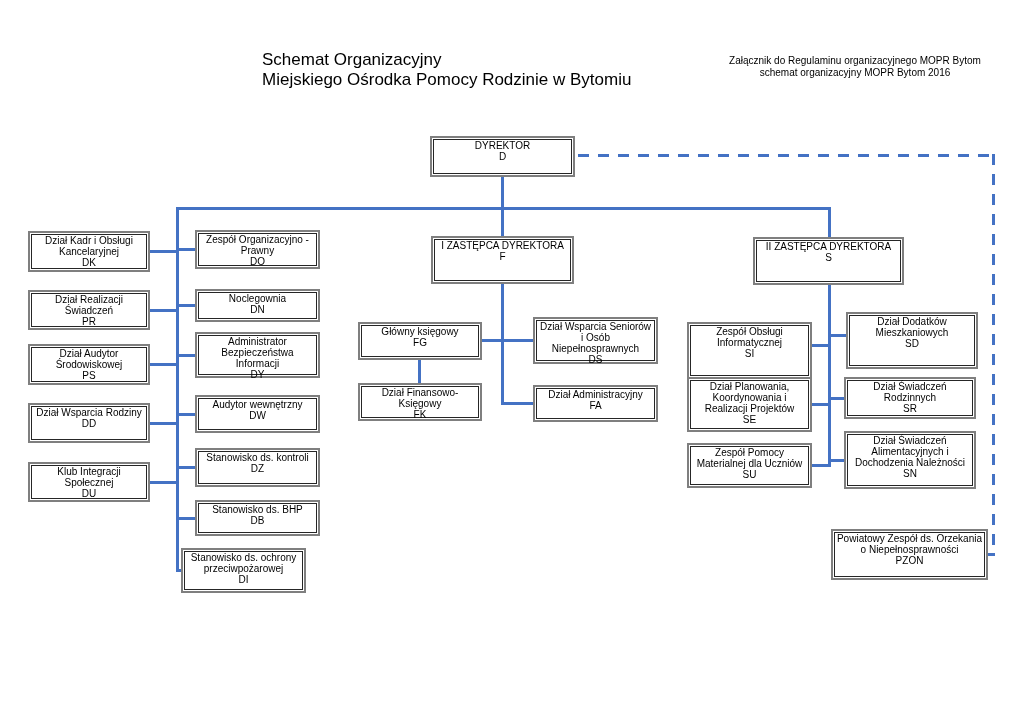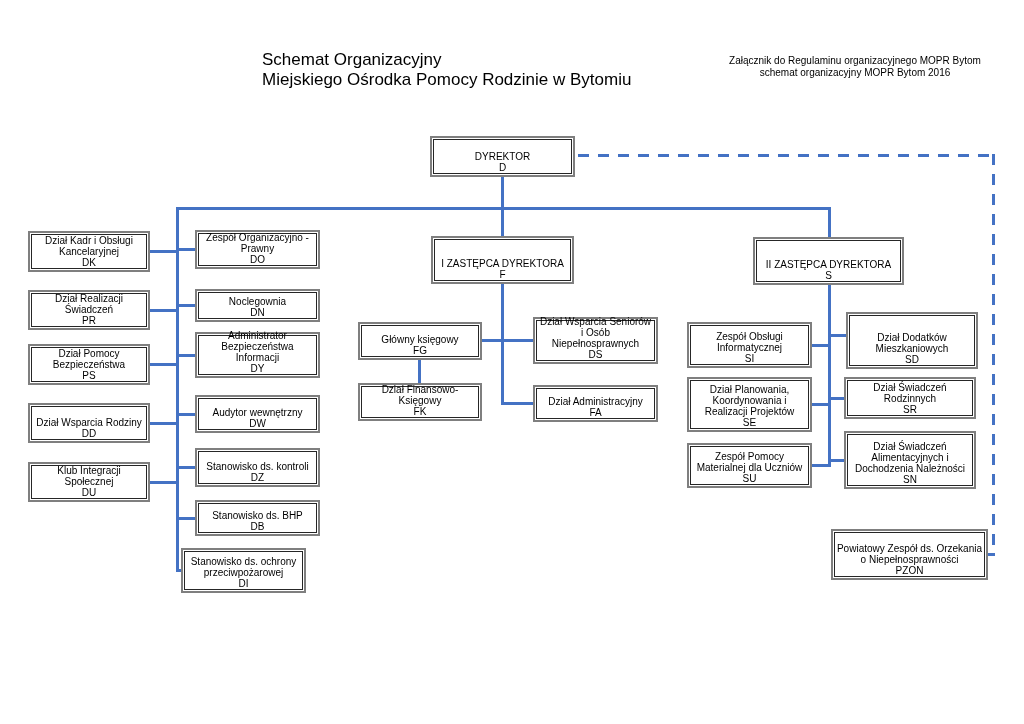--- a/index.html
+++ b/index.html
@@ -36,21 +36,21 @@
   .node {
     position: absolute;
     background: #ffffff;
     border: 2px solid var(--border-outer);
   }
   .node-inner {
     position: absolute;
     inset: 1px;
     border: 1px solid var(--border-inner);
     display: flex;
-    align-items: flex-end;
+    align-items: flex-start;
     justify-content: center;
   }
   .node-text {
     width: 100%;
     text-align: center;
     font-size: 10px;
     line-height: 11px;
     color: #000;
     padding: 0 1px;
   }
@@ -155,21 +155,21 @@
     <div class="node-inner">
         <div class="node-text">
       <span class="nm">Dział Realizacji Świadczeń</span>
       <span class="cd">PR</span>
     </div>
       </div>
   </div>
   <div class="node" style="left:28px;top:344px;width:122px;height:41px">
     <div class="node-inner">
         <div class="node-text">
-      <span class="nm">Dział Pomocy Bezpieczeństwa</span>
+      <span class="nm">Dział Audytor Środowiskowej</span>
       <span class="cd">PS</span>
     </div>
       </div>
   </div>
   <div class="node" style="left:28px;top:403px;width:122px;height:40px">
     <div class="node-inner">
         <div class="node-text">
       <span class="nm">Dział Wsparcia Rodziny</span>
       <span class="cd">DD</span>
     </div>
@@ -267,21 +267,21 @@
   </div>
   <div class="node" style="left:533px;top:317px;width:125px;height:47px">
     <div class="node-inner">
         <div class="node-text">
       <span class="nm">Dział Wsparcia Seniorów i Osób Niepełnosprawnych</span>
       <span class="cd">DS</span>
     </div>
       </div>
   </div>
 
-  <div class="node" style="left:687px;top:322px;width:125px;height:46px">
+  <div class="node" style="left:687px;top:322px;width:125px;height:57px">
     <div class="node-inner">
         <div class="node-text">
       <span class="nm">Zespół Obsługi Informatycznej</span>
       <span class="cd">SI</span>
     </div>
       </div>
   </div>
   <div class="node" style="left:687px;top:377px;width:125px;height:55px">
     <div class="node-inner">
         <div class="node-text">

